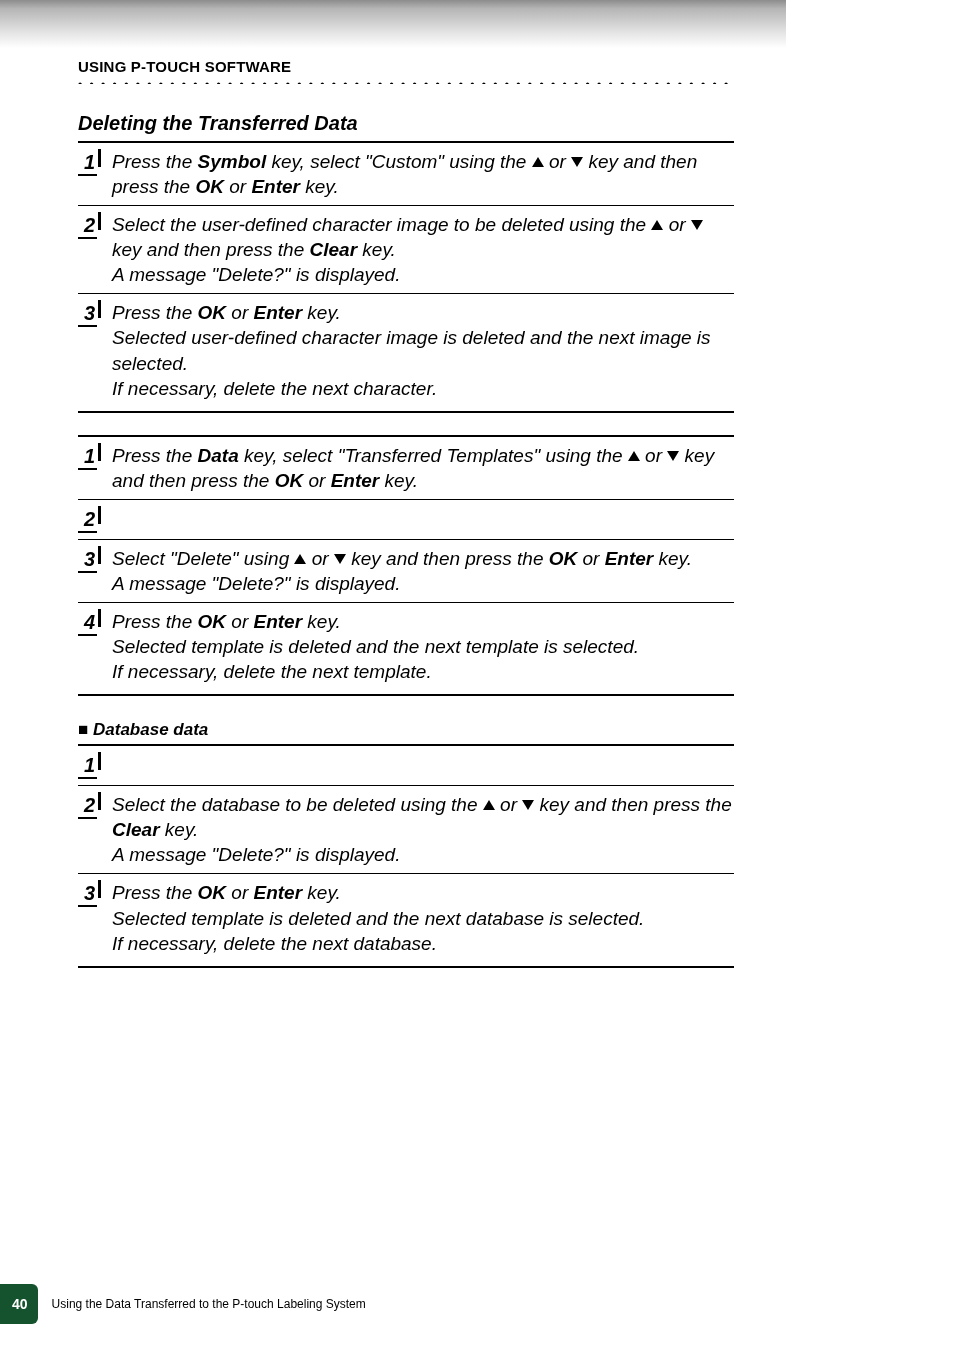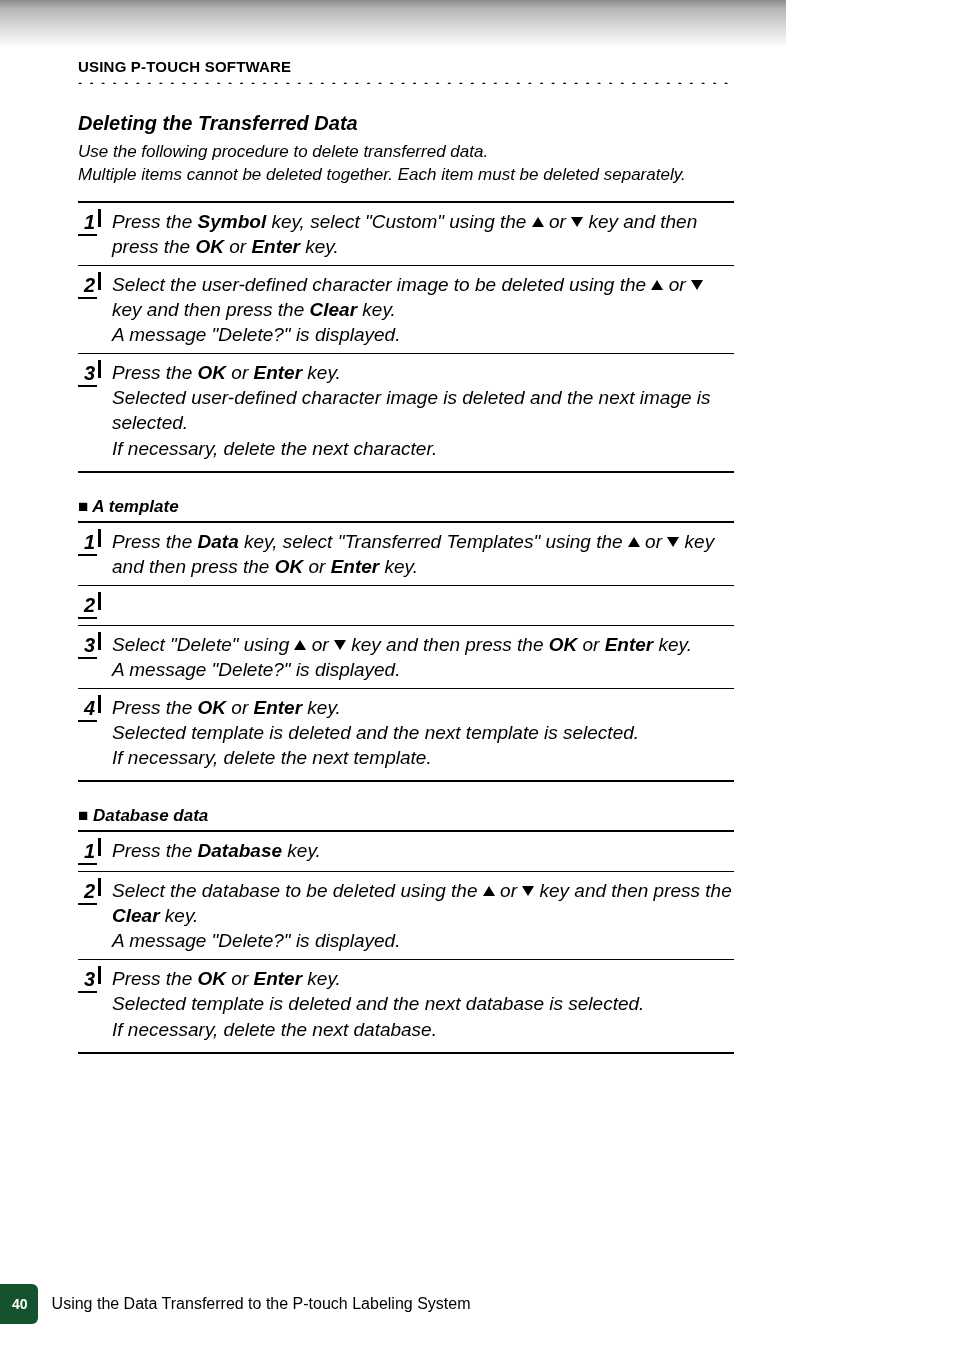--- a/index.html
+++ b/index.html
@@ -20,36 +20,32 @@
   .num { display: inline-block; font-size: 20px; font-weight: bold; border-bottom: 2px solid #000; padding: 0 2px 1px 6px; line-height: 1.05; }
   .num-bar { display: inline-block; width: 3px; height: 18px; background: #000; vertical-align: 2px; margin-left: 1px; }
   .step-text { flex: 1; font-size: 19px; line-height: 1.32; }
   .step-text b { font-weight: bold; }
   .tri { display: inline-block; vertical-align: 1px; }
   .tri-up { width: 0; height: 0; border-left: 6px solid transparent; border-right: 6px solid transparent; border-bottom: 10px solid #000; }
   .tri-down { width: 0; height: 0; border-left: 6px solid transparent; border-right: 6px solid transparent; border-top: 10px solid #000; }
   .section-gap { height: 18px; }
   .footer { position: absolute; left: 0; bottom: 28px; display: flex; align-items: center; }
   .page-num { background: #14532d; color: #fff; font-size: 14px; font-weight: bold; padding: 12px 10px 12px 12px; border-radius: 0 6px 6px 0; }
-  .footer-text { font-size: 16px; margin-left: 14px; color: #000; }
+  .footer-text { font-size: 12px; margin-left: 14px; color: #000; }
 </style>
 </head>
 <body>
 
 <div class="page">
   <div class="top-bar"></div>
   <div class="chapter">USING P-TOUCH SOFTWARE</div>
   <div class="dots">• • • • • • • • • • • • • • • • • • • • • • • • • • • • • • • • • • • • • • • • • • • • • • • • • • • • • • • • • • • • • • • • • • • • • • • • • • • • • • • • • • • • • • • • • • • • • • • • • • • • • • • • • • • • • • • • • •</div>
 
   <div class="content">
     <div class="h2">Deleting the Transferred Data</div>
-    <div class="intro">
-      <span>Use the following procedure to delete transferred data.</span><br>
-      <span>Multiple items cannot be deleted together. Each item must be deleted separately.</span>
-    </div>
 
     <div id="sections-host">
         <div>
           <hr class="hr-thick">
           <div class="step">
             <div class="num-wrap"><span class="num">1</span><span class="num-bar"></span></div>
             <div class="step-text">Press the <b>Symbol</b> key, select "Custom" using the <span class="tri tri-up"></span> or <span class="tri tri-down"></span> key and then press the <b>OK</b> or <b>Enter</b> key.</div>
           </div>
           <hr class="hr-thin">
           <div class="step">
@@ -58,21 +54,20 @@
           </div>
           <hr class="hr-thin">
           <div class="step">
             <div class="num-wrap"><span class="num">3</span><span class="num-bar"></span></div>
             <div class="step-text">Press the <b>OK</b> or <b>Enter</b> key.<br>Selected user-defined character image is deleted and the next image is selected.<br>If necessary, delete the next character.</div>
           </div>
           <hr class="hr-thick">
           <div class="section-gap"></div>
         </div>
         <div>
-          <div class="subhead"><span class="sq">■</span> A template</div>
           <hr class="hr-thick">
           <div class="step">
             <div class="num-wrap"><span class="num">1</span><span class="num-bar"></span></div>
             <div class="step-text">Press the <b>Data</b> key, select "Transferred Templates" using the <span class="tri tri-up"></span> or <span class="tri tri-down"></span> key and then press the <b>OK</b> or <b>Enter</b> key.</div>
           </div>
           <hr class="hr-thin">
           <div class="step">
             <div class="num-wrap"><span class="num">2</span><span class="num-bar"></span></div>
           </div>
           <hr class="hr-thin">
@@ -86,21 +81,20 @@
             <div class="step-text">Press the <b>OK</b> or <b>Enter</b> key.<br>Selected template is deleted and the next template is selected.<br>If necessary, delete the next template.</div>
           </div>
           <hr class="hr-thick">
           <div class="section-gap"></div>
         </div>
         <div>
           <div class="subhead"><span class="sq">■</span> Database data</div>
           <hr class="hr-thick">
           <div class="step">
             <div class="num-wrap"><span class="num">1</span><span class="num-bar"></span></div>
-            <div class="step-text">Press the <b>Database</b> key.</div>
           </div>
           <hr class="hr-thin">
           <div class="step">
             <div class="num-wrap"><span class="num">2</span><span class="num-bar"></span></div>
             <div class="step-text">Select the database to be deleted using the <span class="tri tri-up"></span> or <span class="tri tri-down"></span> key and then press the <b>Clear</b> key.<br>A message "Delete?" is displayed.</div>
           </div>
           <hr class="hr-thin">
           <div class="step">
             <div class="num-wrap"><span class="num">3</span><span class="num-bar"></span></div>
             <div class="step-text">Press the <b>OK</b> or <b>Enter</b> key.<br>Selected template is deleted and the next database is selected.<br>If necessary, delete the next database.</div>

